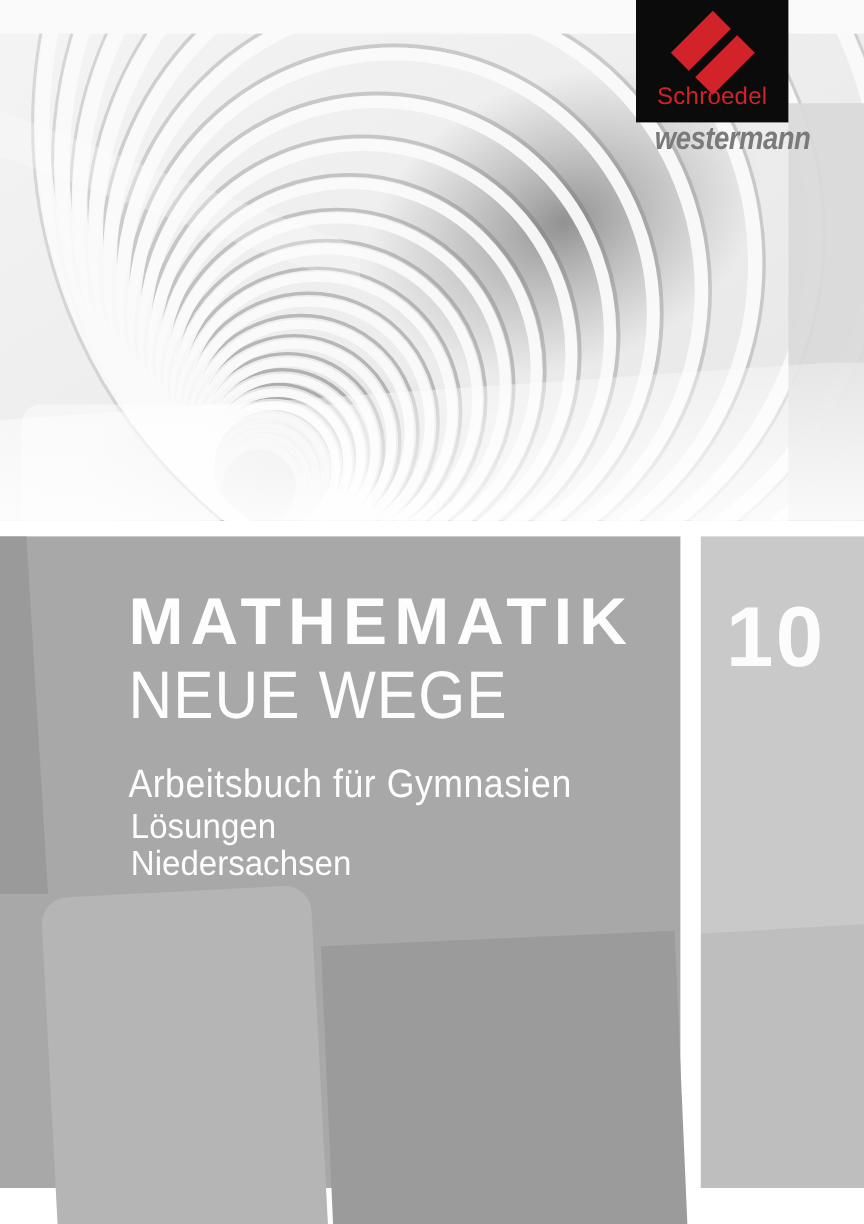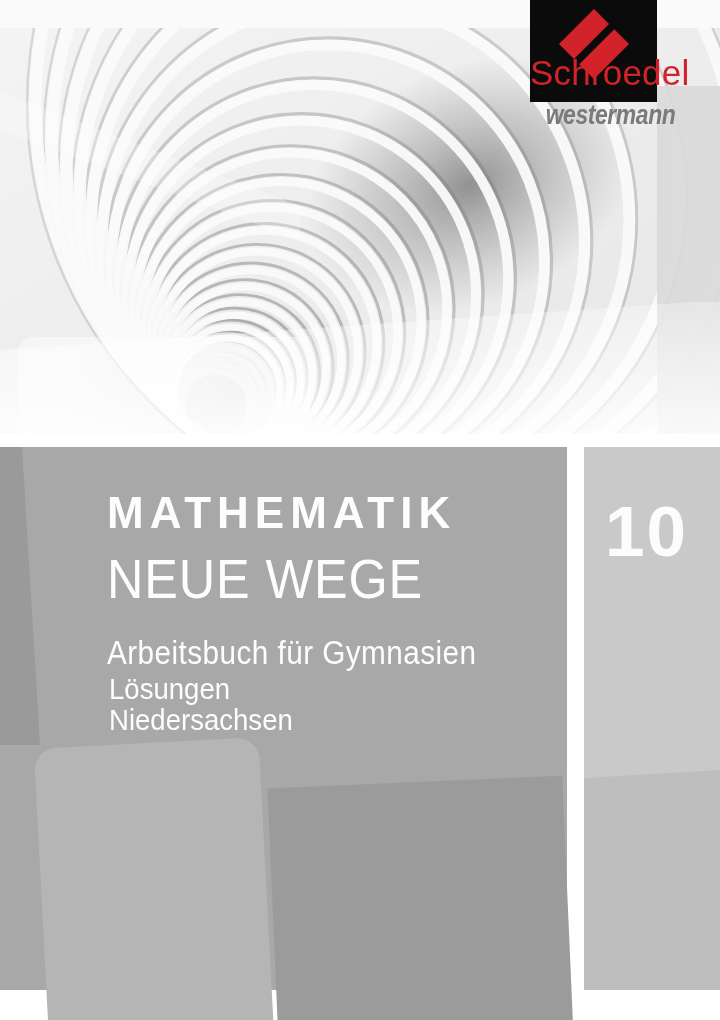--- a/index.html
+++ b/index.html
@@ -12,34 +12,34 @@
 
   
   #photo-region{left:0;top:0;width:720px;height:434px;}
   #photo-region svg{display:block;}
 
   
   #logo-box{left:530px;top:0;width:127px;height:102px;background:#0b0b0b;}
   #diamond{position:absolute;left:50%;top:5px;transform:translateX(-50%);}
   #schroedel{
     position:absolute;left:0;right:0;bottom:9px;text-align:center;
-    font-size:35px;font-weight:normal;color:#d2232a;letter-spacing:0.2px;
+    font-size:20px;font-weight:normal;color:#d2232a;letter-spacing:0.2px;
   }
   #westermann{
     left:526px;top:100px;width:131px;text-align:right;
     font-style:italic;font-weight:bold;font-size:27px;color:#7a7a7a;
     transform:scaleX(.85);transform-origin:right top;letter-spacing:-0.5px;
   }
 
   
   #collage{left:0;top:445px;width:720px;height:575px;}
 
   
   .cover-text{color:#fdfdfd;line-height:1;white-space:nowrap;}
-  #title1{left:107px;top:491px;font-size:44px;font-weight:bold;letter-spacing:6px;}
+  #title1{left:107px;top:491px;font-size:55px;font-weight:bold;letter-spacing:6px;}
   #title2{left:107px;top:551px;font-size:56px;font-weight:normal;
           transform:scaleX(.9);transform-origin:left top;letter-spacing:1px;}
   #subtitle{left:107px;top:636px;font-size:33px;
           transform:scaleX(.9);transform-origin:left top;letter-spacing:0.5px;}
   #edition1{left:109px;top:675px;font-size:29px;transform:scaleX(.95);transform-origin:left top;}
   #edition2{left:109px;top:706px;font-size:29px;transform:scaleX(.95);transform-origin:left top;}
   #volume{left:605px;top:496px;font-size:71px;font-weight:bold;letter-spacing:2px;
           color:rgba(255,255,255,.95);}
 </style>
 </head>

